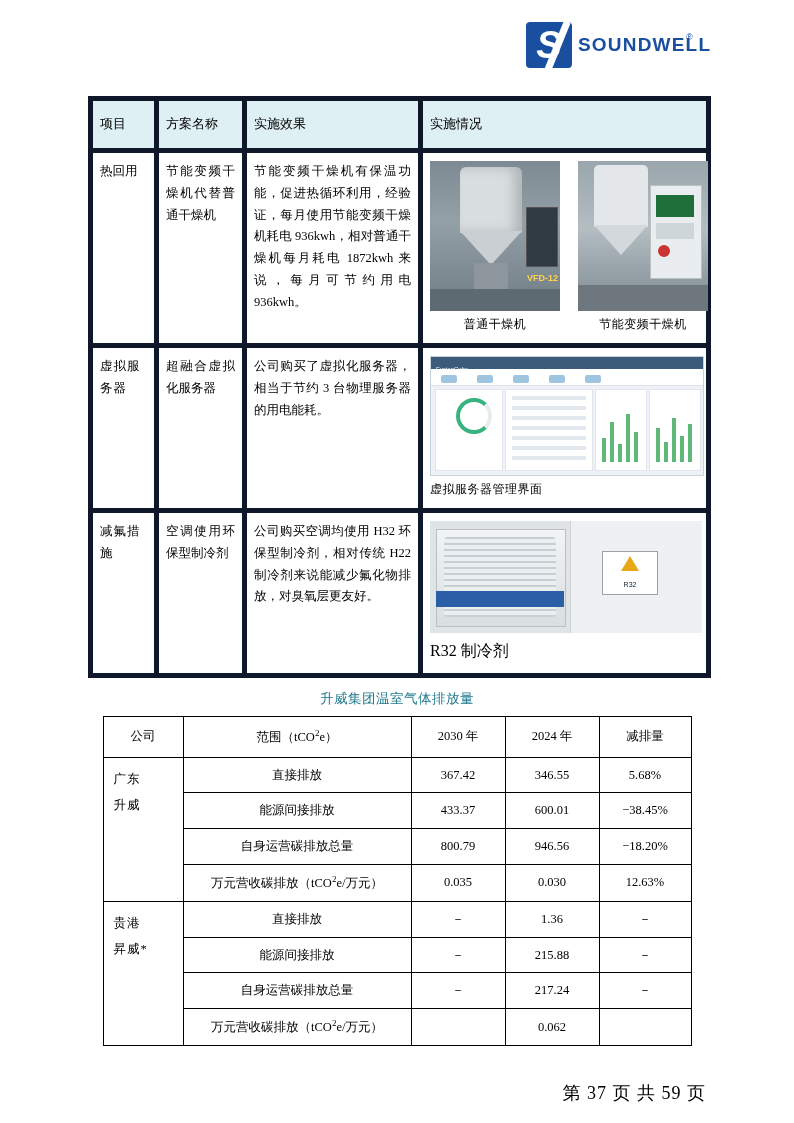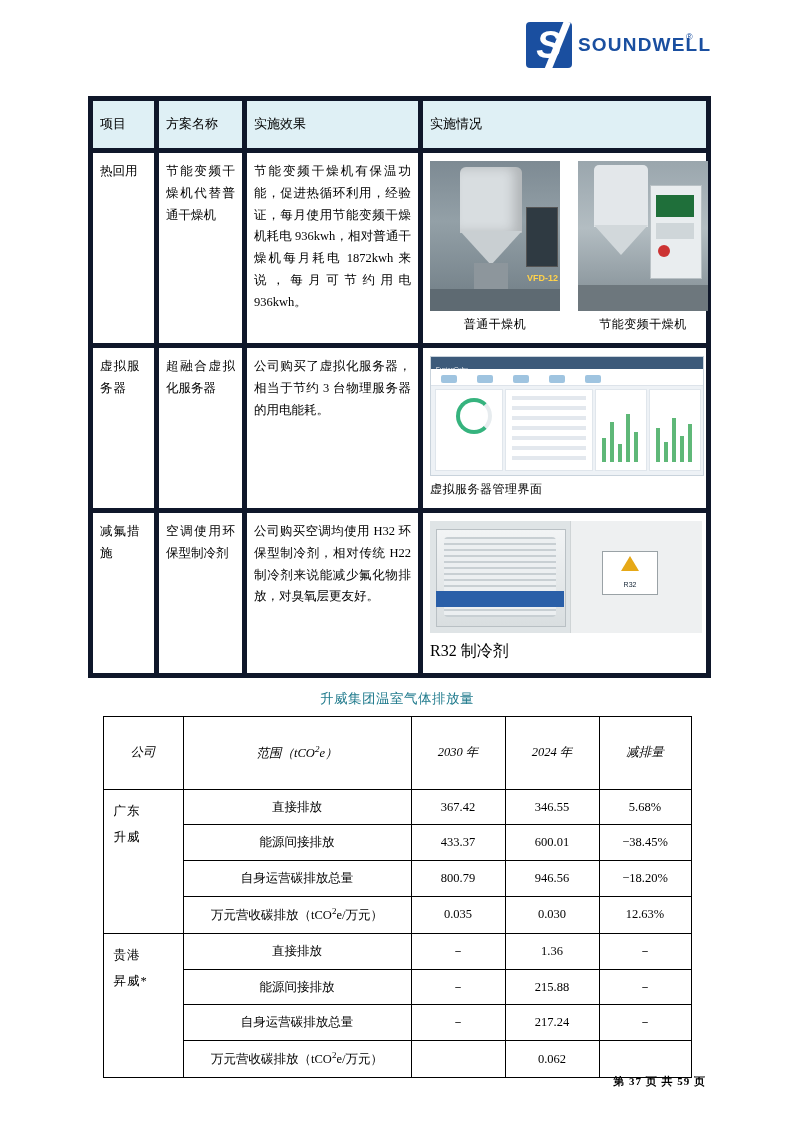--- a/index.html
+++ b/index.html
@@ -424,22 +424,21 @@
     font-size: 12.5px;
   }
   .t2 td {
     border: 1px solid #000;
     text-align: center;
     padding: 8px 4px;
     line-height: 1.5;
   }
   .t2 .hd td {
     font-weight: normal;
-    padding: 26px 4px;
-    font-style: italic;
+    padding: 10px 4px;
   }
   .t2 .co { width: 80px; }
   .t2 .sc { width: 228px; }
   .t2 .y1 { width: 94px; }
   .t2 .y2 { width: 94px; }
   .t2 .rd { width: 92px; }
   .t2 .corp {
     vertical-align: top;
     text-align: left;
     padding-left: 10px;
@@ -448,23 +447,23 @@
   }
   .note {
     margin-top: 22px;
     margin-left: 20px;
     font-size: 12px;
     letter-spacing: 0.3px;
   }
   .footer {
     position: absolute;
     right: 88px;
-    bottom: 34px;
-    font-size: 11px;
-    font-weight: bold;
+    bottom: 18px;
+    font-size: 18px;
+    font-weight: normal;
     letter-spacing: 1px;
   }
   sup { font-size: 9px; }
 </style>
 </head>
 <body>
 
 <div class="page">
 
   <div class="header">

